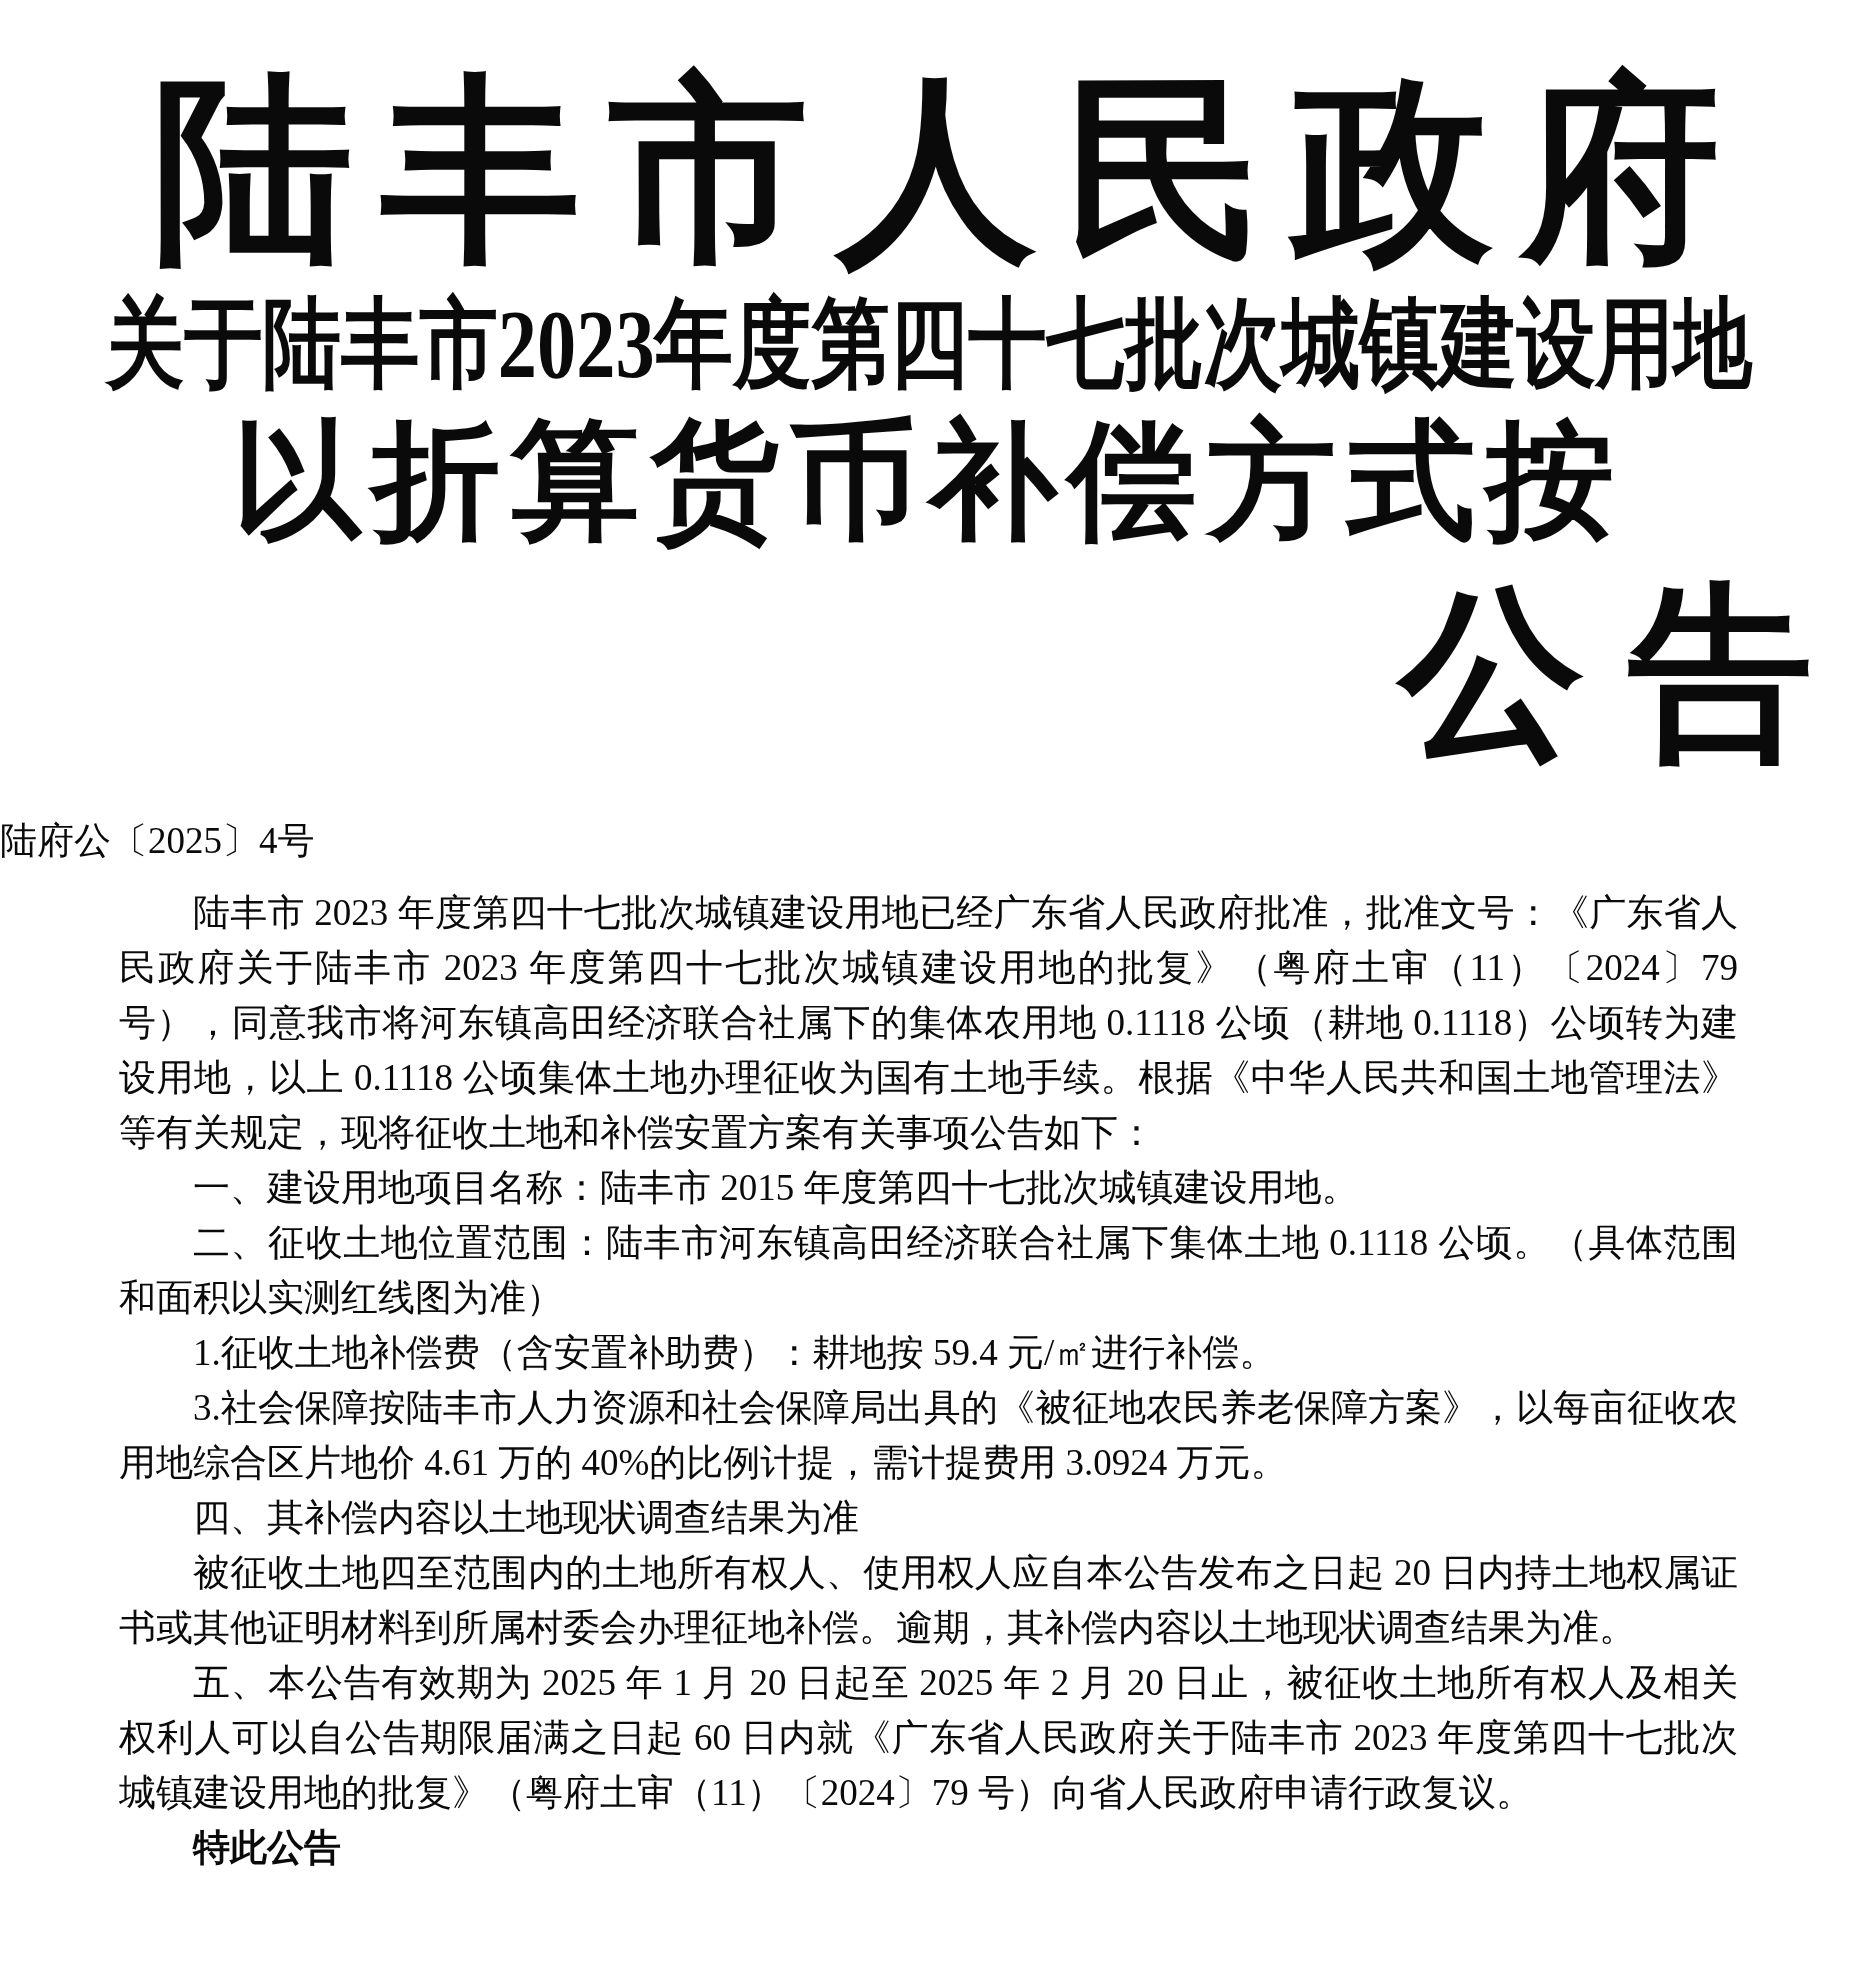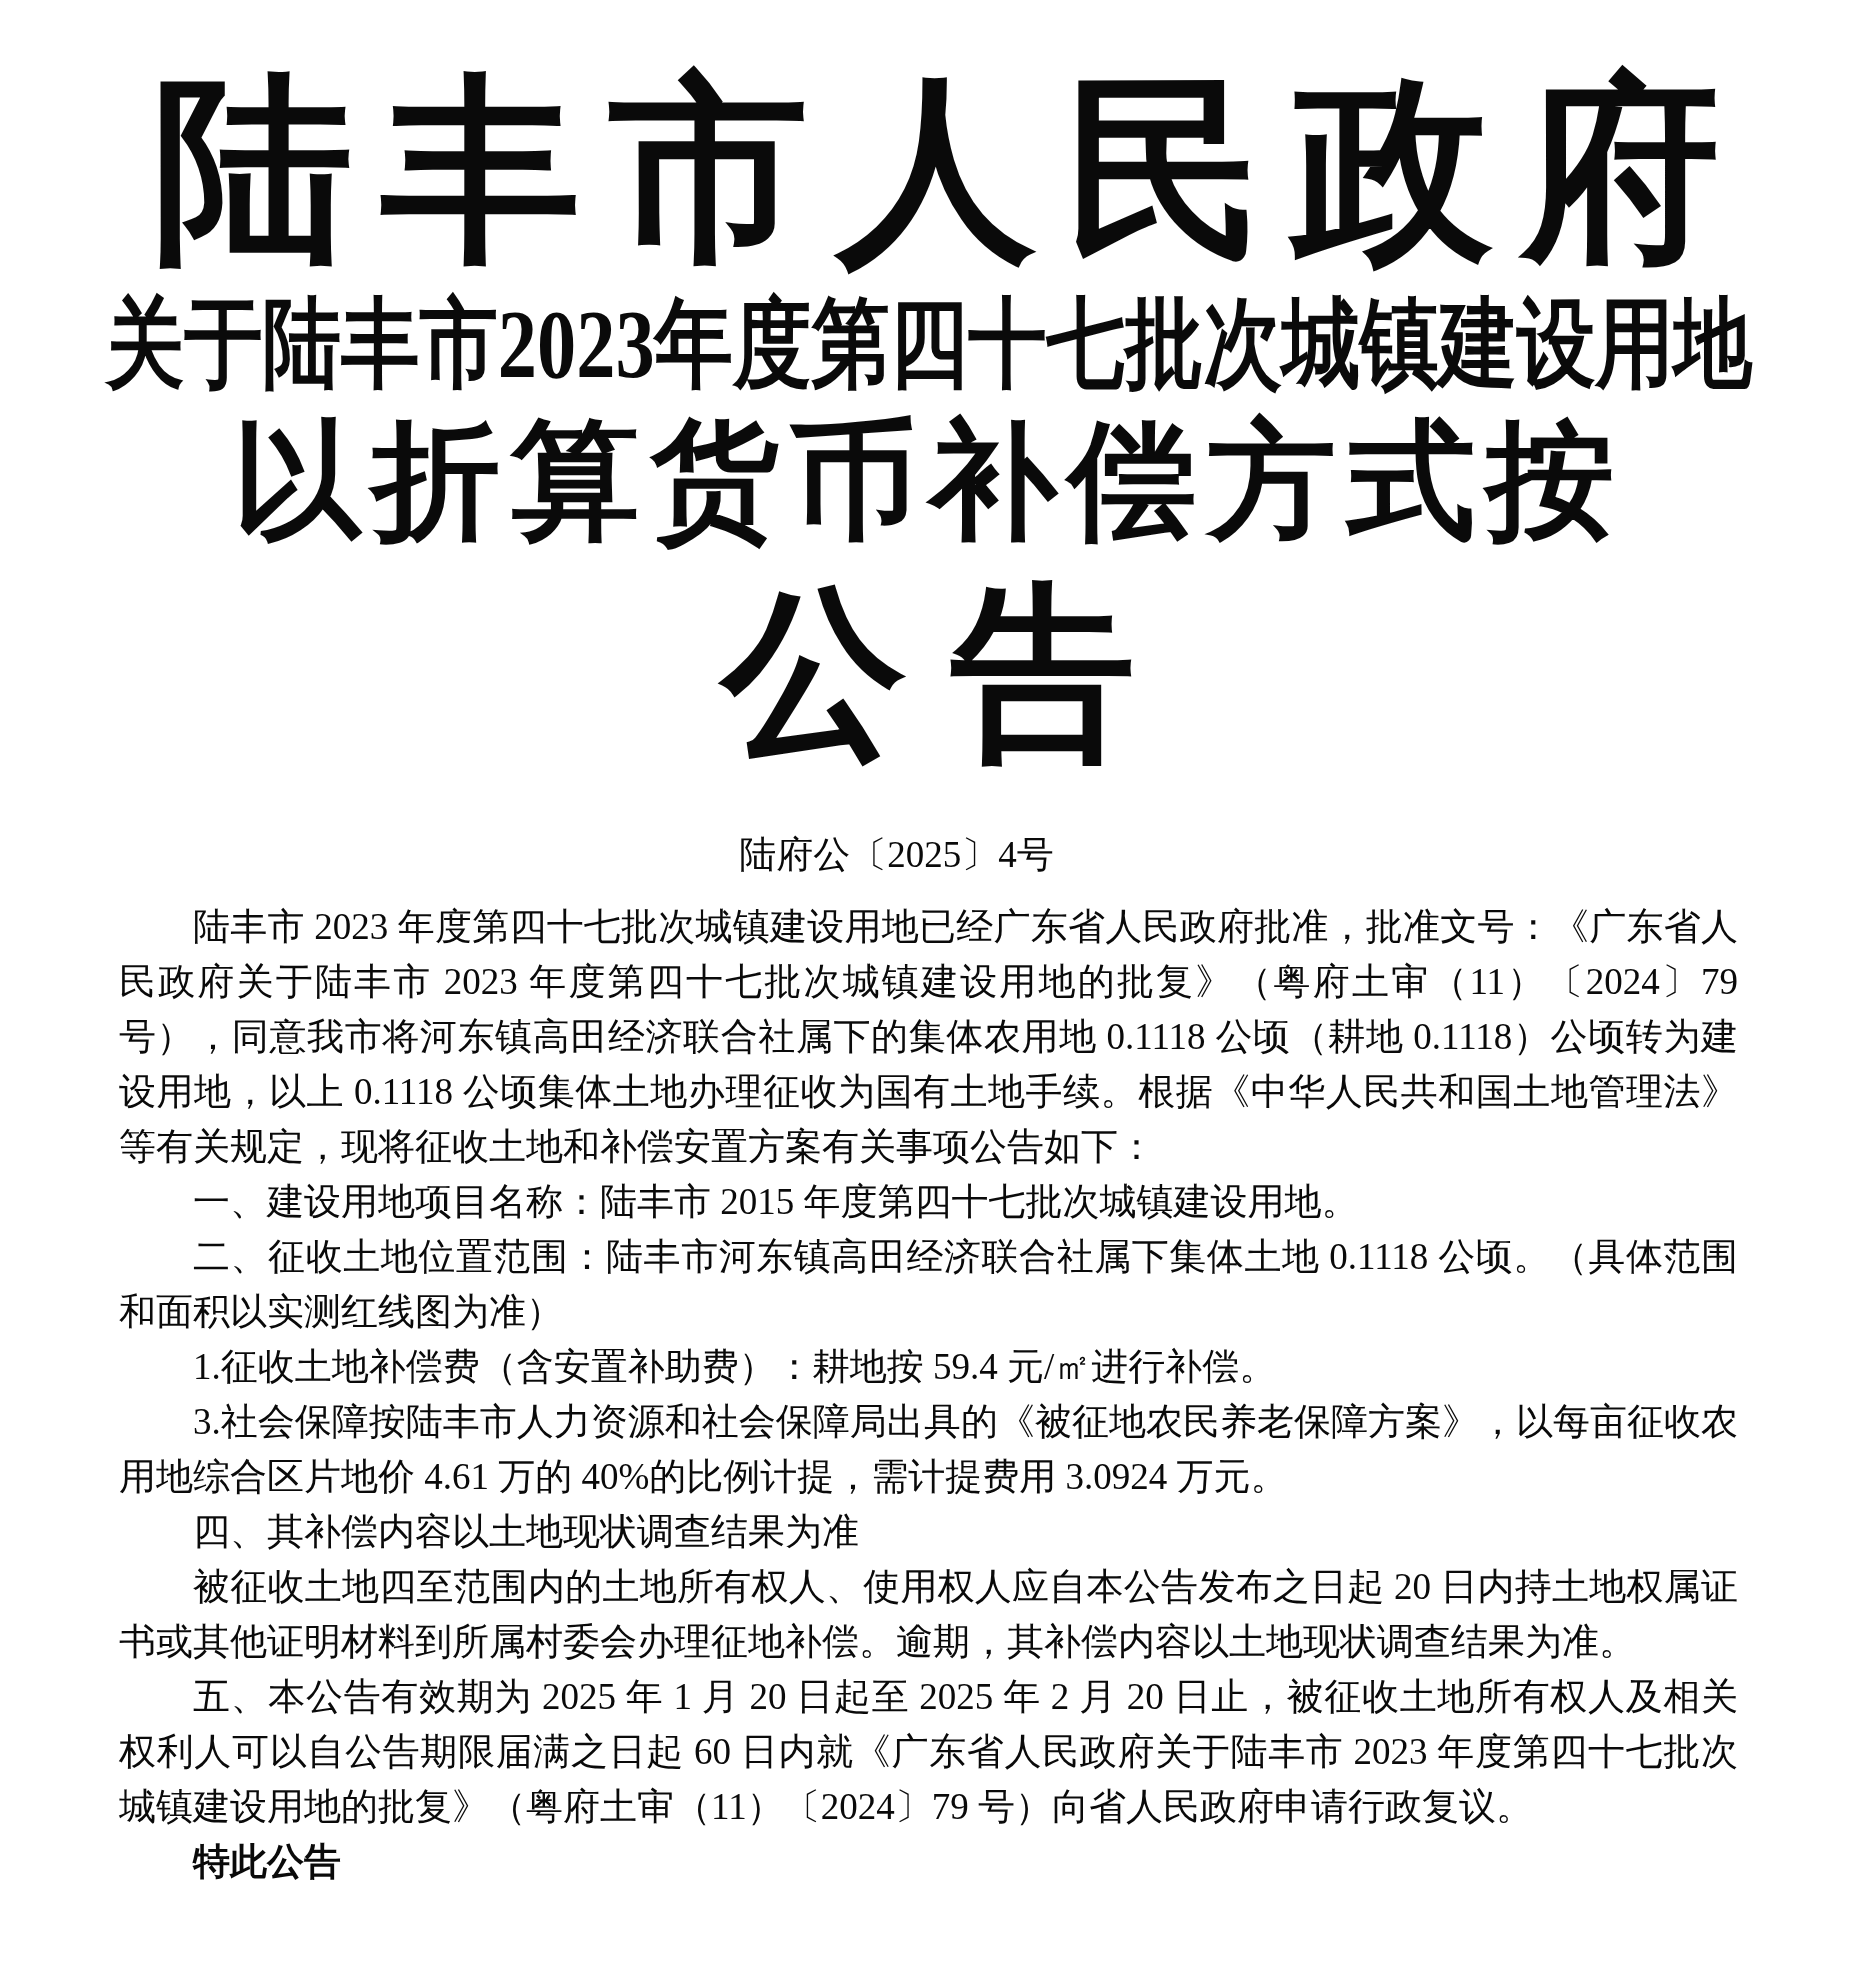--- a/index.html
+++ b/index.html
@@ -20,26 +20,26 @@
   .subtitle1{
     position:absolute;left:50%;top:0;transform:translateX(-50%) scaleX(0.80);
     transform-origin:50% 0;white-space:nowrap;
     font-size:98px;font-weight:bold;line-height:1.1;
   }
   .subtitle2{
     text-align:center;margin-top:7.1px;white-space:nowrap;
     font-size:129px;font-weight:bold;line-height:1.1;letter-spacing:10.3px;
   }
   .notice-title{
-    text-align:center;margin-top:22px;
+    text-align:right;margin-top:22px;
     font-size:185px;font-weight:bold;line-height:1.08;
     letter-spacing:44px;text-indent:44px;white-space:nowrap;
   }
   .doc-number{
-    text-align:center;padding-right:64px;margin-top:58px;
+    text-align:left;padding-right:64px;margin-top:44px;
     font-size:37px;line-height:1.2;
   }
 
   
   .body-text{
     margin:22px 119px 0 119px;
     font-size:37px;line-height:55px;text-align:justify;
   }
   .body-text p{margin:0;text-indent:2em;}
   .closing{font-weight:bold;margin-top:1.6px;}

